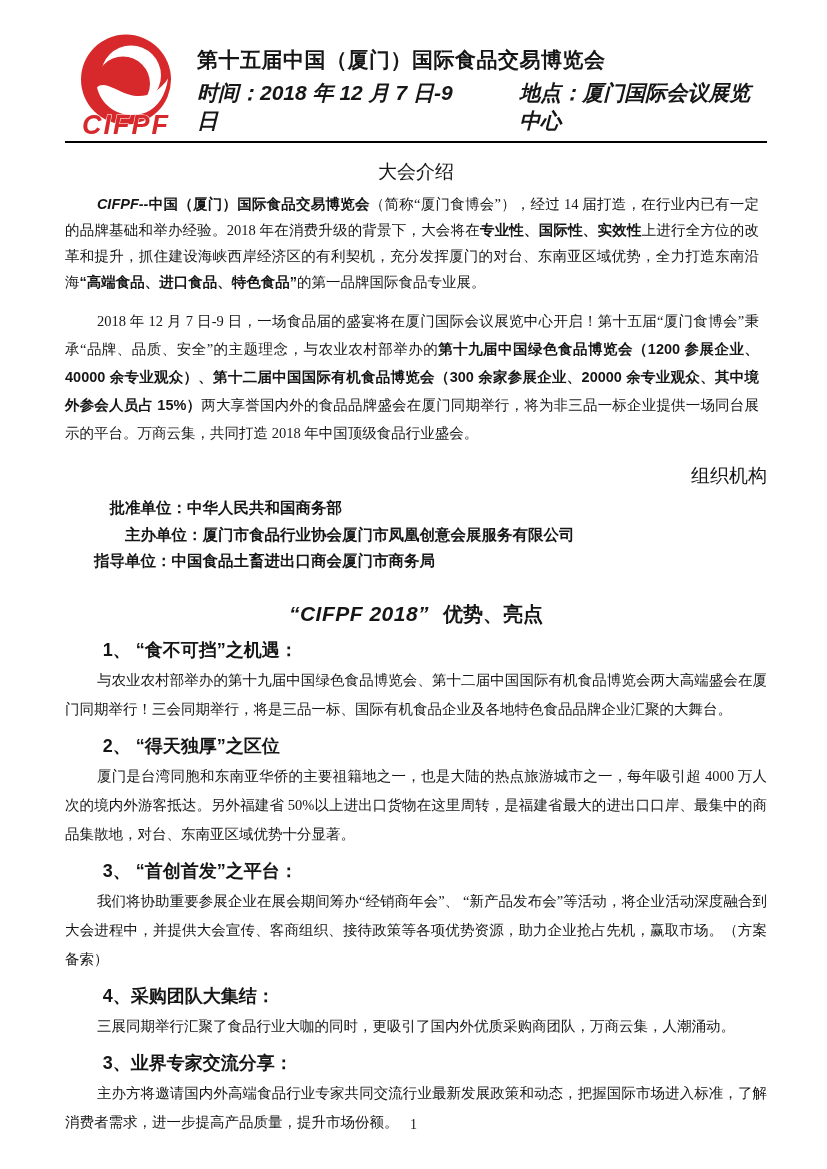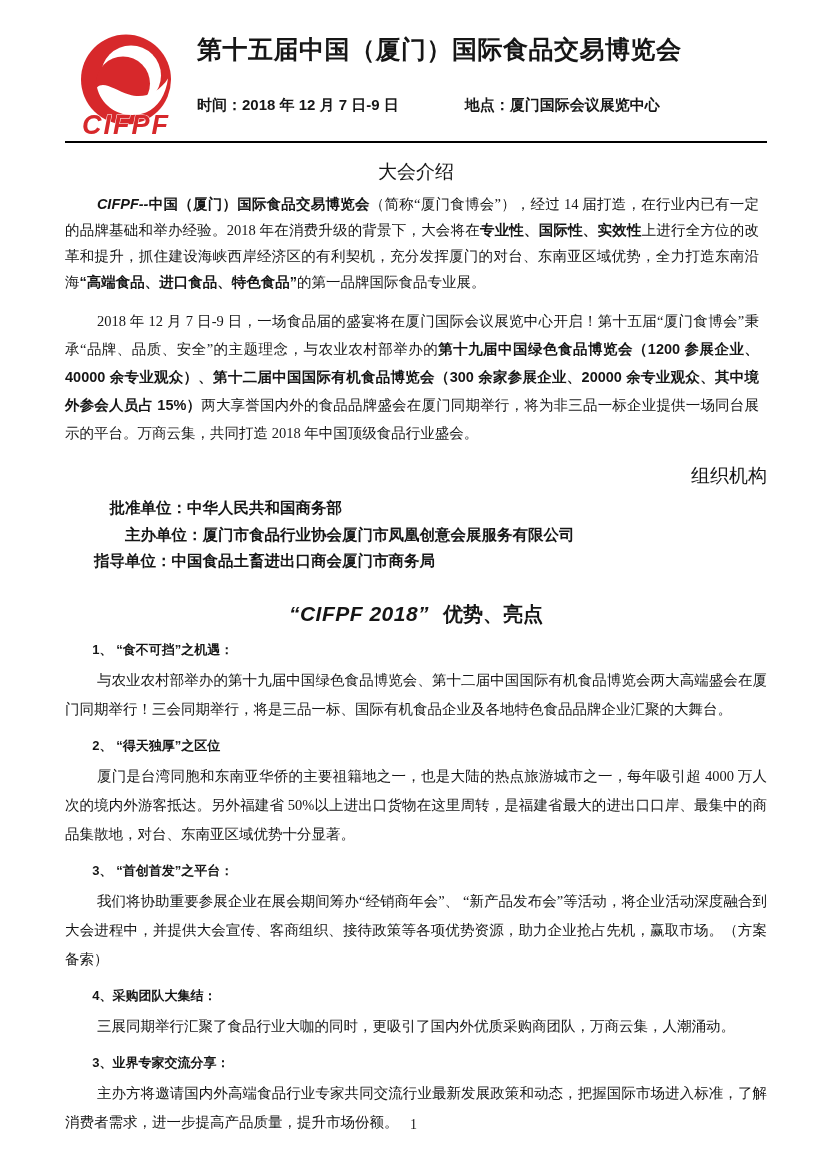--- a/index.html
+++ b/index.html
@@ -12,32 +12,34 @@
     padding:0 60px 0 65px;
     overflow:hidden;
     color:#161616;
     font-family:"Liberation Serif", serif;
   }
   
   .header { display:flex; align-items:flex-start; padding-top:33px; }
   .logo { width:118px; height:105px; flex:0 0 auto; margin-left:2px; }
   .title-block { flex:1 1 auto; padding-left:12px; }
   .doc-title {
+    margin-top:13px;
     font-family:"Liberation Sans", sans-serif;
     font-weight:700;
-    font-size:25px;
+    font-size:21px;
     letter-spacing:0.5px;
     white-space:nowrap;
   }
   .doc-sub {
-    margin-top:30px;
+    margin-top:5px;
     font-weight:700;
-    font-size:15px;
+    font-size:21px;
     font-family:"Liberation Sans", sans-serif;
     display:flex;
+    font-style:italic;
   }
   .doc-sub .place { margin-left:66px; }
   .rule {
     border:none; border-top:2px solid #000;
     margin:3px 0 0 0;
   }
   
   .sec-heading {
     text-align:center;
     font-family:"Liberation Sans", sans-serif;
@@ -66,21 +68,21 @@
     font-weight:700;
     font-size:20px;
     margin:26px 0 4px 0;
     font-family:"Liberation Sans", sans-serif;
   }
   .hl-heading .en { font-style:italic; font-size:21px; letter-spacing:0.5px; }
   .hl-heading .cn { margin-left:14px; }
   .hl-item-title {
     font-family:"Liberation Sans", sans-serif;
     font-weight:700;
-    font-size:13px;
+    font-size:18px;
     line-height:28px;
     margin:8px 0 0 0;
     text-indent:2.1em;
   }
   .hl-item-body {
     font-size:14.5px;
     line-height:29px;
     text-align:justify;
     text-indent:2.2em;
     margin:2px 0 0 0;

